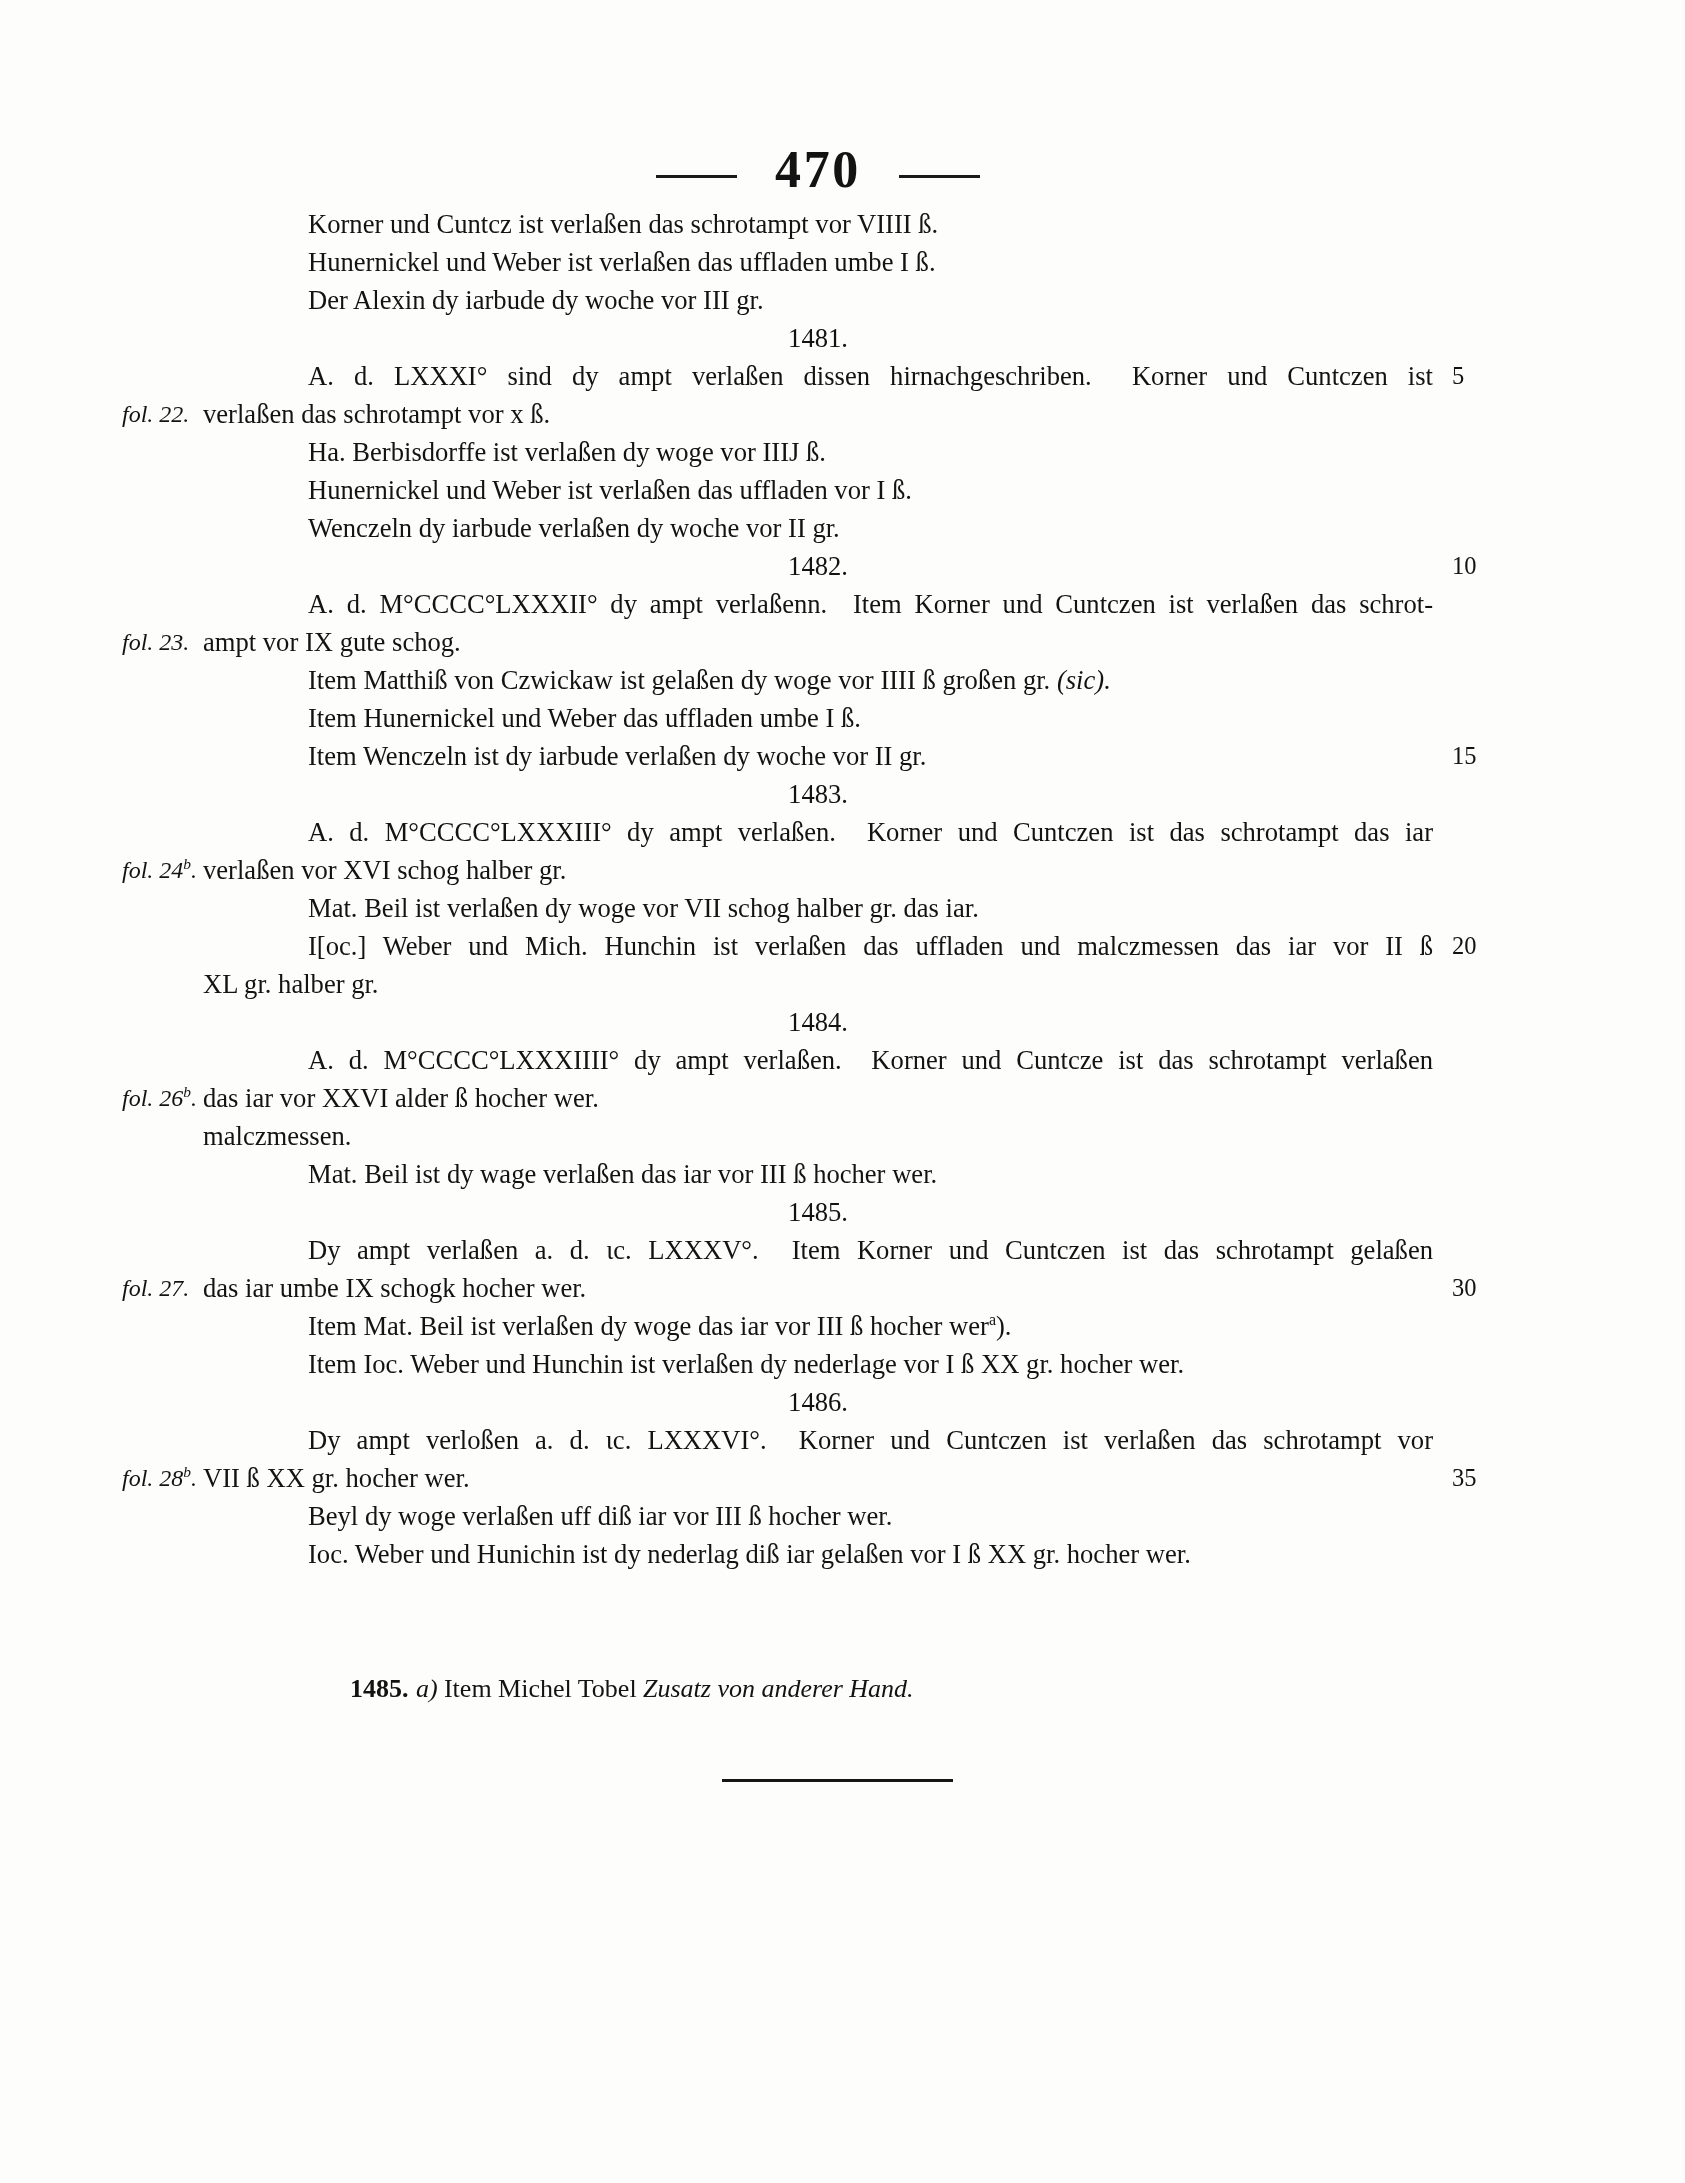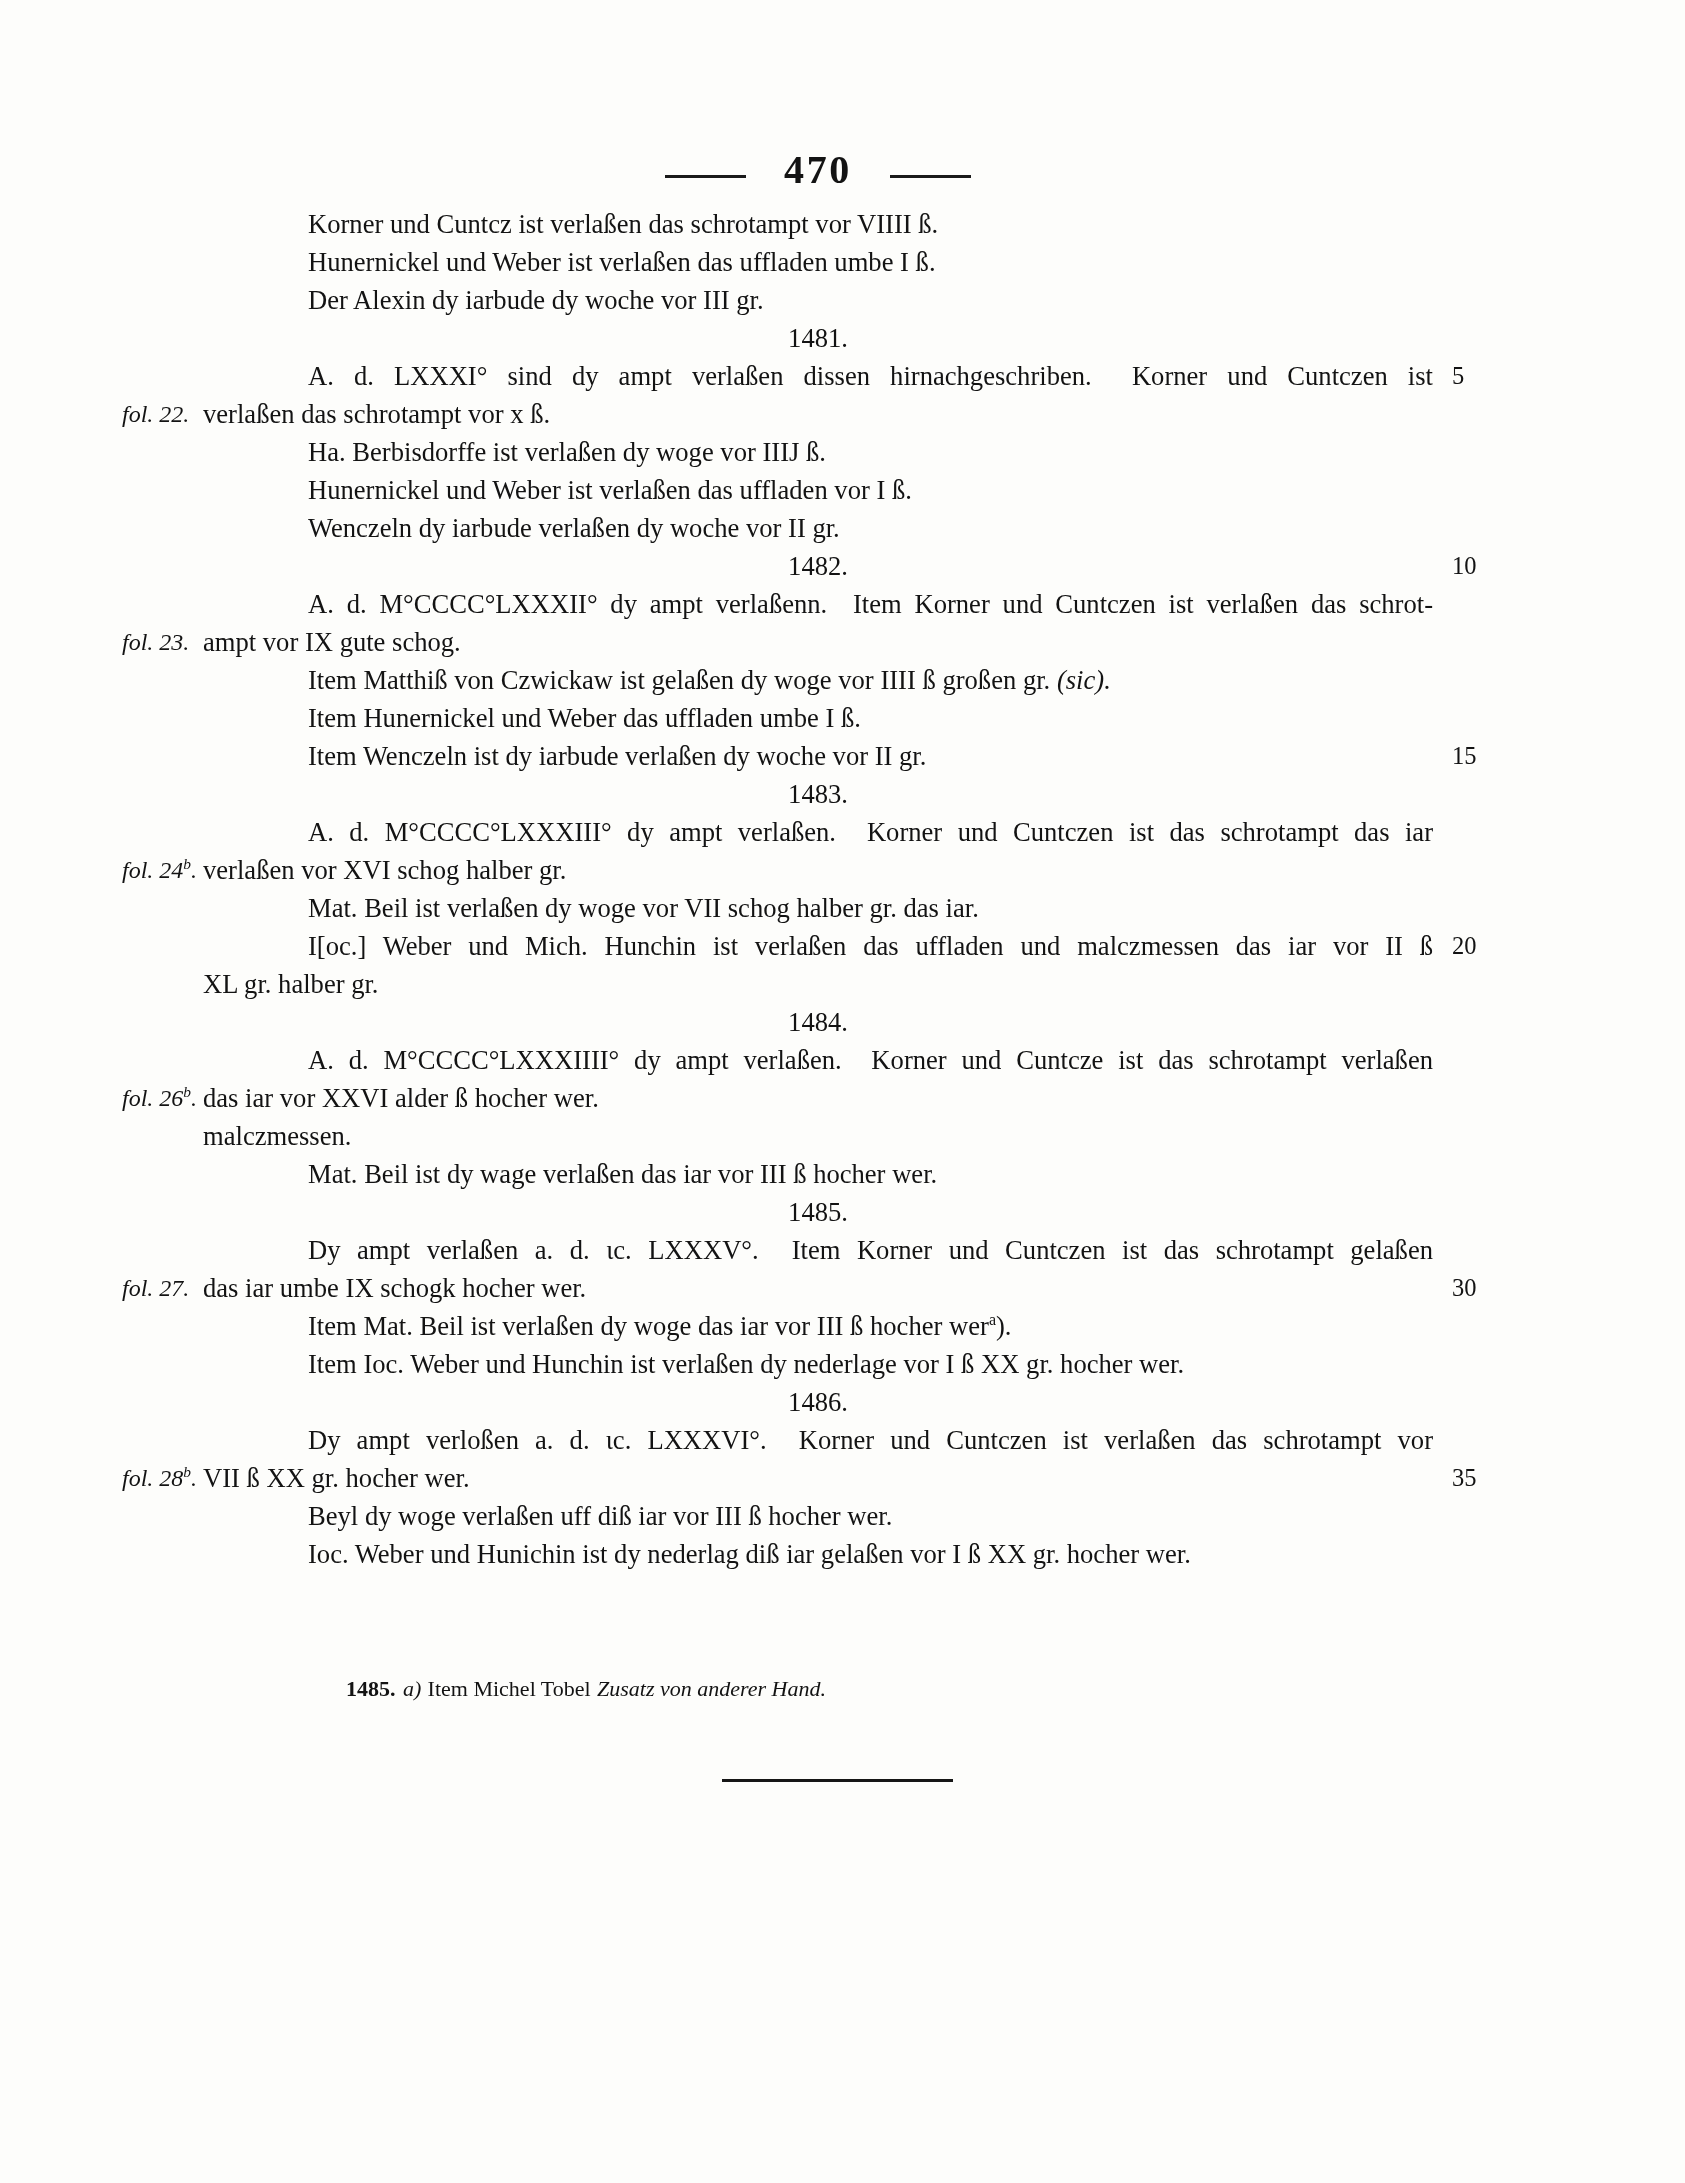--- a/index.html
+++ b/index.html
@@ -1,33 +1,33 @@
 <!DOCTYPE html>
 <html style="font-size:8.5px"><head>
 <meta charset="utf-8">
 <style>
   html,body{margin:0;padding:0;}
   body{background:#ffffff;}
   .page{position:relative;width:1685px;height:2183px;background:#fdfdfb;color:#131313;
         font-family:"Liberation Serif","DejaVu Serif",serif;font-size:26.6px;line-height:38px;overflow:hidden;}
   .header{position:absolute;top:148px;left:203px;width:1230px;display:flex;align-items:center;
           justify-content:center;gap:38px;}
-  .pageno{font-size:40px;font-weight:bold;letter-spacing:2.7px;line-height:43px;}
+  .pageno{font-size:52px;font-weight:bold;letter-spacing:2.7px;line-height:43px;}
   .hrule{width:81px;height:2.7px;background:#1a1a1a;margin-top:14px;}
   .content{position:absolute;left:203px;top:205px;width:1230px;}
   .l{position:relative;min-height:38px;white-space:pre-wrap;}
   .ind{padding-left:105px;}
   .yr{text-align:center;}
   .fl{text-align:justify;text-align-last:justify;}
   .fol{position:absolute;left:-81px;top:1.6px;font-style:italic;font-size:24px;line-height:24px;white-space:nowrap;text-align:left;margin-top:43px;}
   .fol sup{font-size:15.4px;font-style:italic;vertical-align:super;line-height:0;}
   .num{position:absolute;left:calc(100% + 19px);top:0;font-size:24.5px;text-align:left;}
   .sic{font-style:italic;}
   sup.fn{font-size:16px;vertical-align:super;line-height:0;}
-  .footnote{position:absolute;left:324px;top:1647px;font-size:22px;line-height:28px;white-space:pre-wrap;}
+  .footnote{position:absolute;left:324px;top:1647px;font-size:26px;line-height:28px;white-space:pre-wrap;}
   .fn-no{font-weight:bold;margin-right:7.4px;}
   .it{font-style:italic;}
   .fn-seg{margin-right:6.4px;}
   .endrule{position:absolute;left:722px;top:1779px;width:231px;height:2.7px;background:#161616;}
 </style>
 </head>
 <body>
 
 <div class="page">
 

